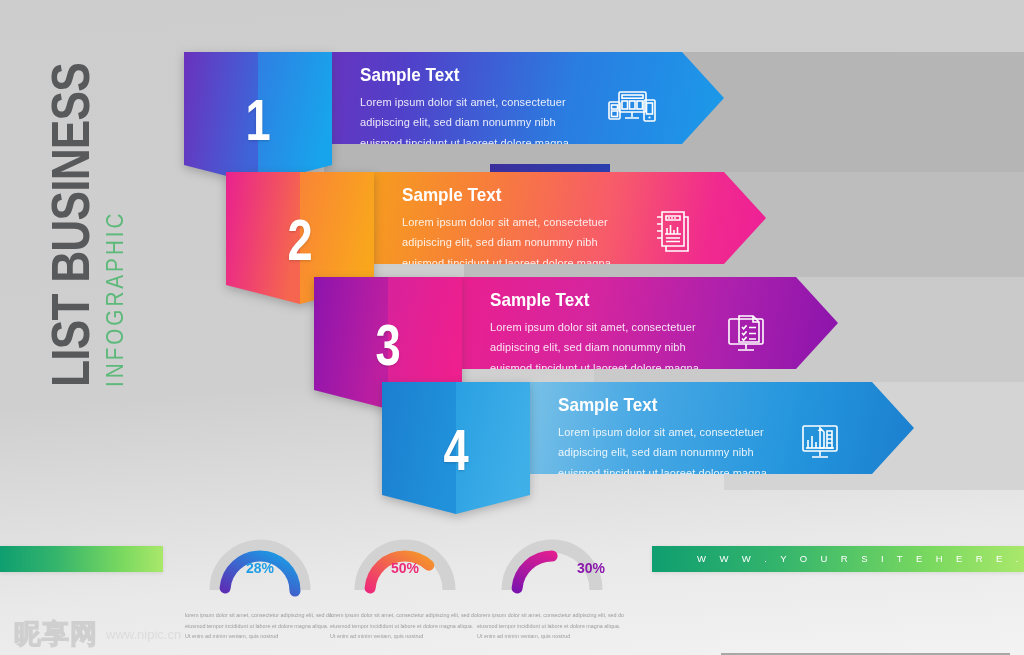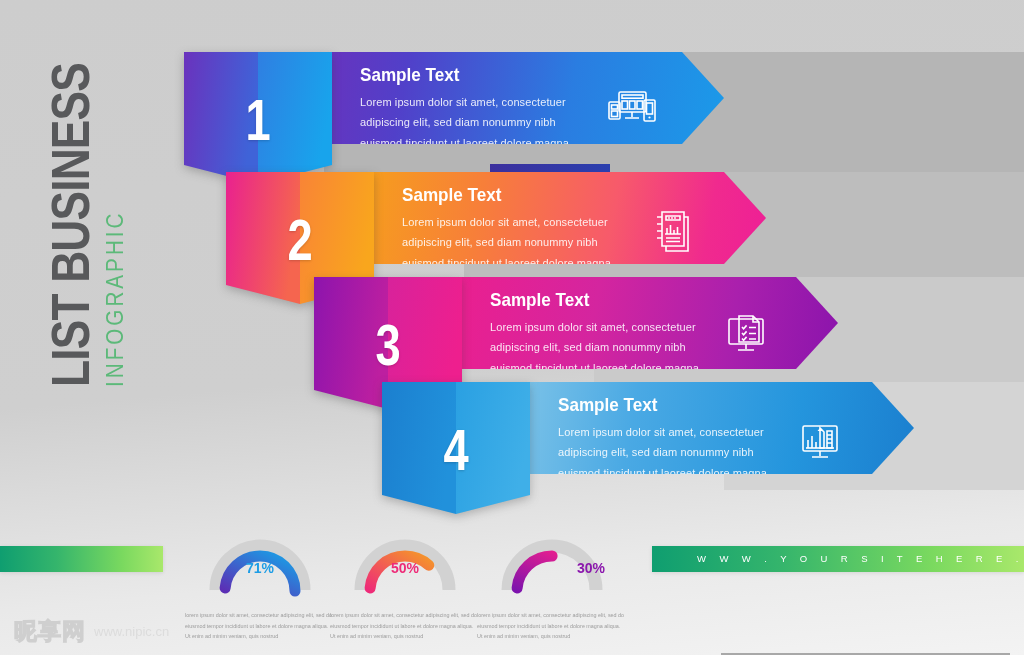--- a/index.html
+++ b/index.html
@@ -192,21 +192,21 @@
 
   
   #wm-nipic {
     position: absolute;
     left: 14px; top: 616px;
     display: flex; align-items: center; gap: 8px;
     color: #d9d9d9;
     user-select: none;
   }
   #wm-cn-chars {
-    font-size: 23px;
+    font-size: 27px;
     font-weight: bold;
     letter-spacing: 1px;
     color: #f0f0f0;
     -webkit-text-stroke: 1.2px #cfcfcf;
     text-stroke: 1.2px #cfcfcf;
   }
   #wm-cn-site {
     font-size: 13px;
     color: #dcdcdc;
     letter-spacing: 0px;
@@ -395,21 +395,21 @@
       <svg viewBox="0 0 106 62" xmlns="http://www.w3.org/2000/svg">
         <defs>
           <linearGradient id="g1" x1="0" y1="1" x2="1" y2="0">
             <stop offset="0" stop-color="#5b2fb5"></stop>
               <stop offset="1" stop-color="#18a2e8"></stop>
           </linearGradient>
         </defs>
         <path d="M9 56 A44 44 0 0 1 97 56" fill="none" stroke="#d2d2d2" stroke-width="13" stroke-linecap="butt"></path>
         <path d="M18 57 A35 35 0 0 1 88 57" fill="none" stroke="url(#g1)" stroke-width="11" stroke-linecap="round" stroke-dasharray="110 400" stroke-dashoffset="-3"></path>
       </svg>
-      <div class="gauge-label">71%</div>
+      <div class="gauge-label">28%</div>
     </div>
     <div class="gauge-caption">lorem ipsum dolor sit amet, consectetur adipiscing elit, sed do eiusmod tempor incididunt ut labore et dolore magna aliqua. Ut enim ad minim veniam, quis nostrud</div>
   </div>
 
   <div class="gauge-group" id="gauge-2">
     <div class="gauge-wrap">
       <svg viewBox="0 0 106 62" xmlns="http://www.w3.org/2000/svg">
         <defs>
           <linearGradient id="g2" x1="0" y1="1" x2="1" y2="0.2">
             <stop offset="0" stop-color="#ee2b78"></stop>

